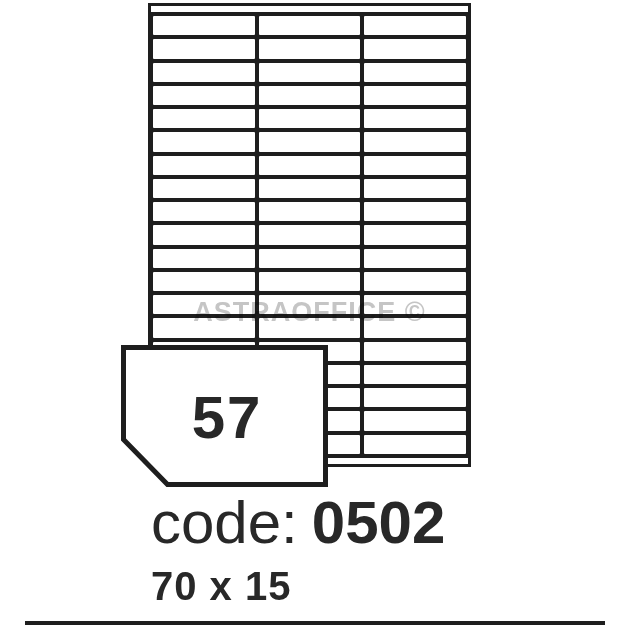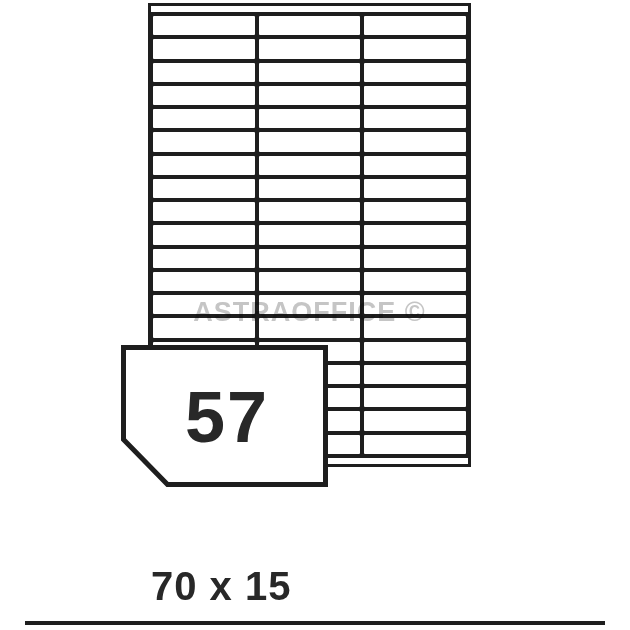--- a/index.html
+++ b/index.html
@@ -47,21 +47,21 @@
   .badge-shape{
     position:absolute;left:121px;top:345px;width:207px;height:142px;z-index:10;
   }
   .badge-shape polygon{
     fill:#ffffff;stroke:var(--line);stroke-width:5;stroke-linejoin:miter;
   }
   .badge-text{
     position:absolute;left:123px;top:347px;width:200px;height:134px;z-index:11;
     display:flex;align-items:center;justify-content:center;
     padding-left:8px;padding-top:6px;
-    font-size:72px;font-weight:700;color:var(--text);
+    font-size:60px;font-weight:700;color:var(--text);
     letter-spacing:2px;
   }
   
   .code-line{
     position:absolute;left:151px;top:493px;z-index:3;
     font-size:60px;line-height:1;color:var(--text);
     font-weight:400;white-space:nowrap;
   }
   .code-line .bold{font-weight:700;margin-left:14px;}
   .size-line{
@@ -143,18 +143,19 @@
     <div class="margin-strip"></div>
   </div>
 
   <div class="watermark">ASTRAOFFICE ©</div>
 
   <svg class="badge-shape" viewBox="0 0 207 142" xmlns="http://www.w3.org/2000/svg" aria-hidden="true">
     <polygon points="2.5,2.5 204.5,2.5 204.5,139.5 46.5,139.5 2.5,94.5"></polygon>
   </svg>
   <div class="badge-text">57</div>
 
+  <div class="code-line"><span>code:</span><span class="bold">0502</span></div>
 
   <div class="size-line">70 x 15</div>
 
   <div class="bottom-rule"></div>
 
 </div>
 
 </body></html>

